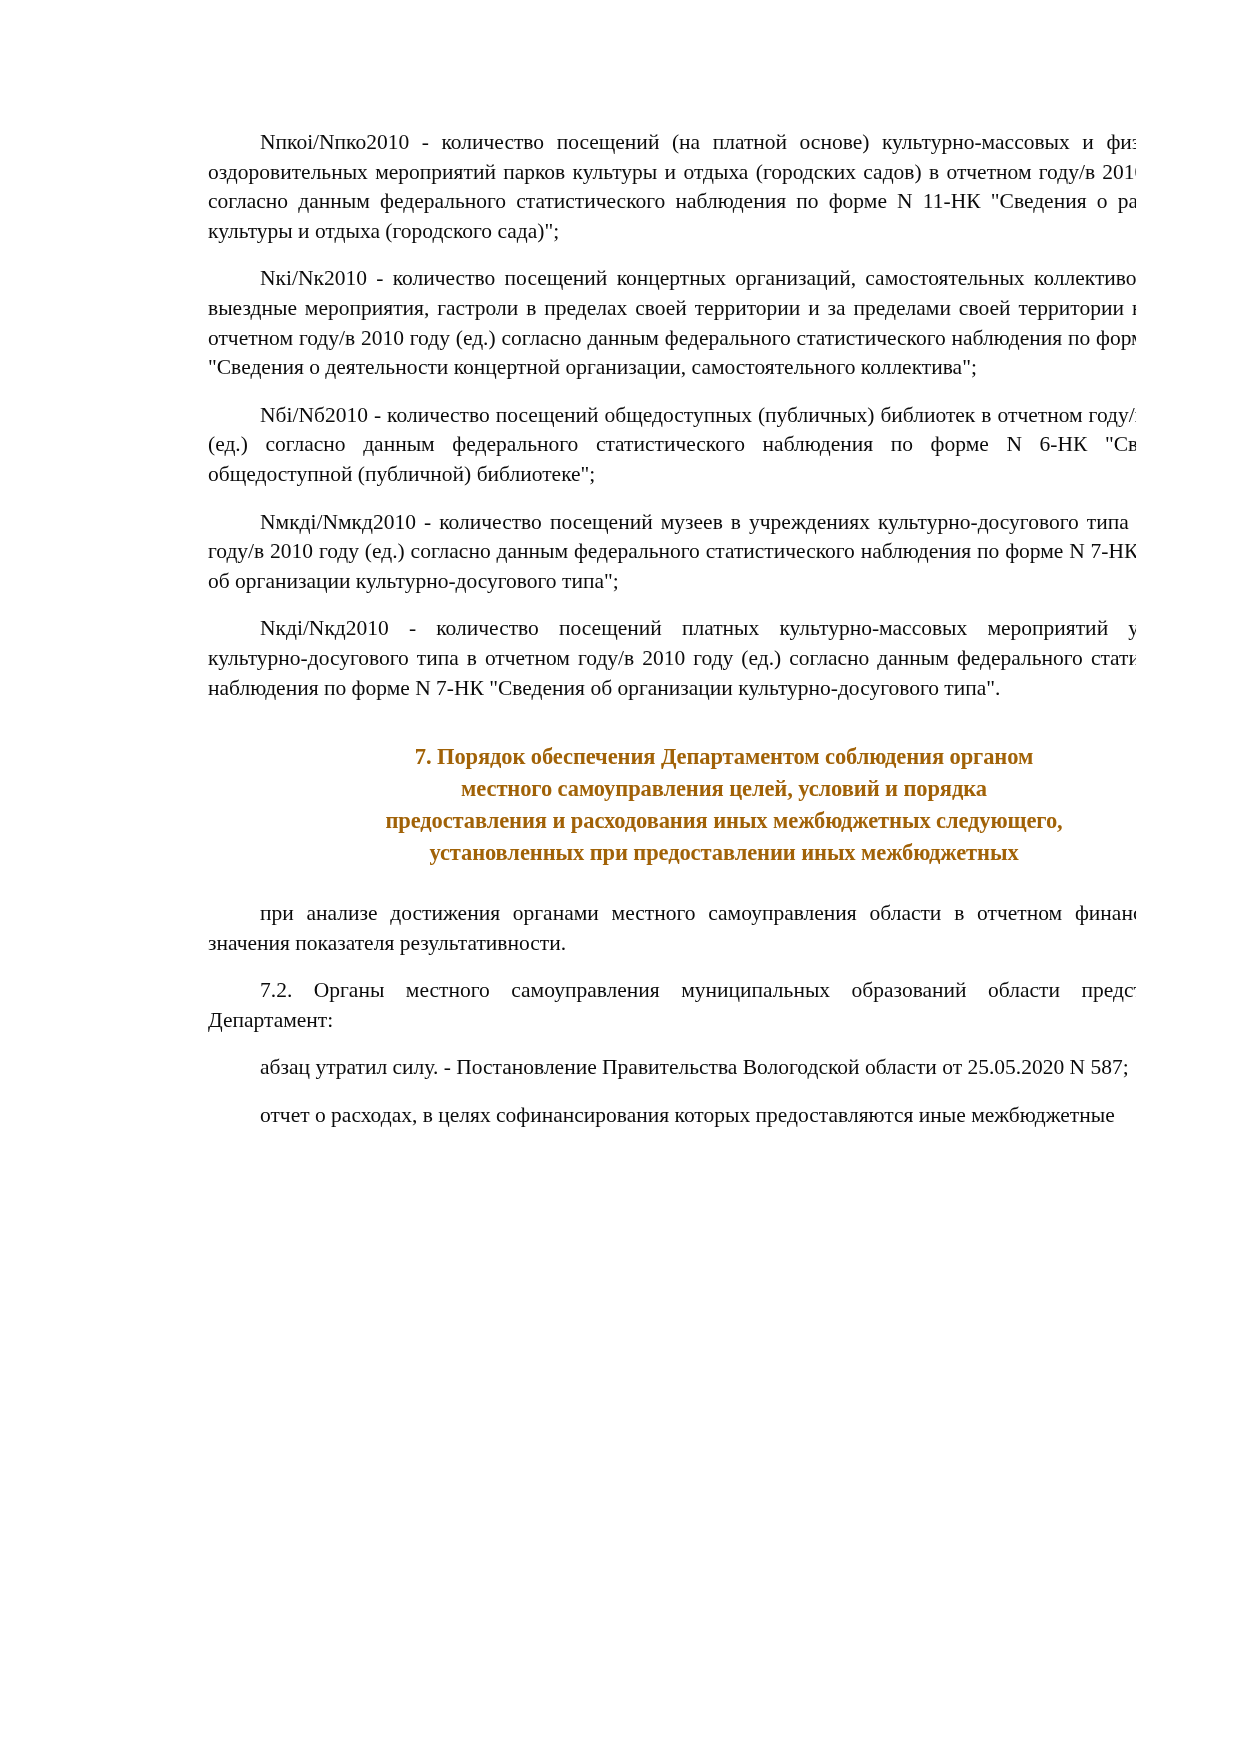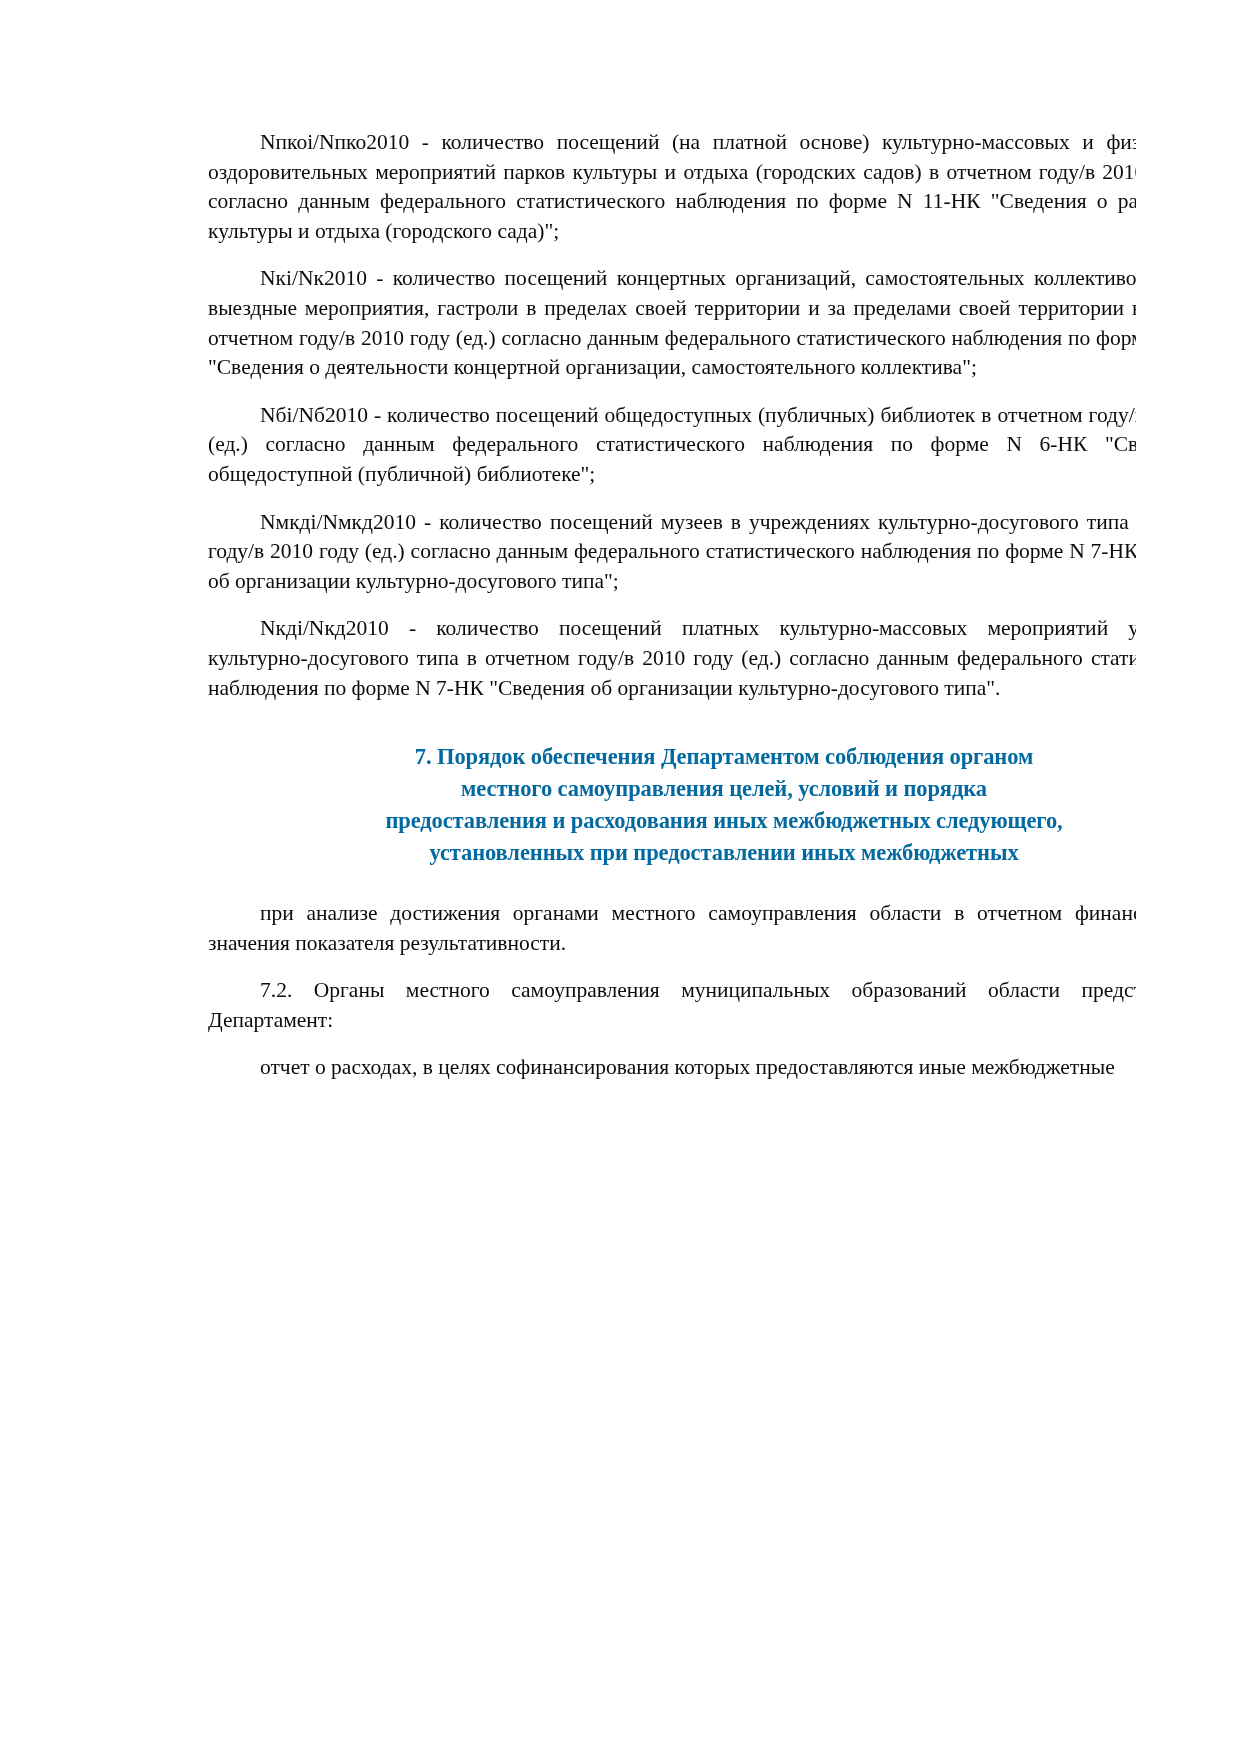--- a/index.html
+++ b/index.html
@@ -35,21 +35,21 @@
   }
   .heading-block {
     margin: 38px 0 30px 0;
     text-align: center;
   }
   .heading-line {
     font-family: "Liberation Serif", "DejaVu Serif", serif;
     font-weight: bold;
     font-size: 22.5px;
     line-height: 32px;
-    color: #0369a1;
+    color: #a16207;
     text-align: center;
     letter-spacing: -0.1px;
   }
 </style>
 </head>
 <body>
 
 <div class="page">
   <div class="content">
 
@@ -61,16 +61,17 @@
 
     <div class="heading-block">
       <div class="heading-line">7. Порядок обеспечения Департаментом соблюдения органом</div>
       <div class="heading-line">местного самоуправления целей, условий и порядка</div>
       <div class="heading-line">предоставления и расходования иных межбюджетных следующего,</div>
       <div class="heading-line">установленных при предоставлении иных межбюджетных</div>
     </div>
 
     <p class="para">при анализе достижения органами местного самоуправления области в отчетном финансовом году значения показателя результативности.</p>
     <p class="para">7.2. Органы местного самоуправления муниципальных образований области представляют в Департамент:</p>
+    <p class="para">абзац утратил силу. - Постановление Правительства Вологодской области от 25.05.2020 N 587;</p>
     <p class="para">отчет о расходах, в целях софинансирования которых предоставляются иные межбюджетные</p>
 
   </div>
 </div>
 
 </body></html>

